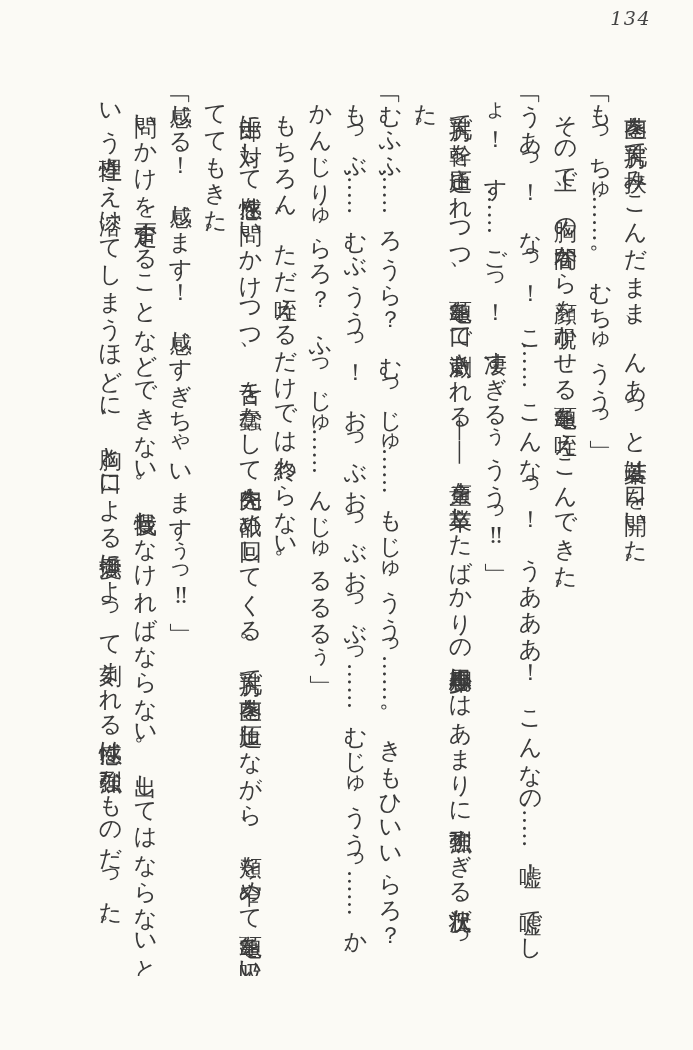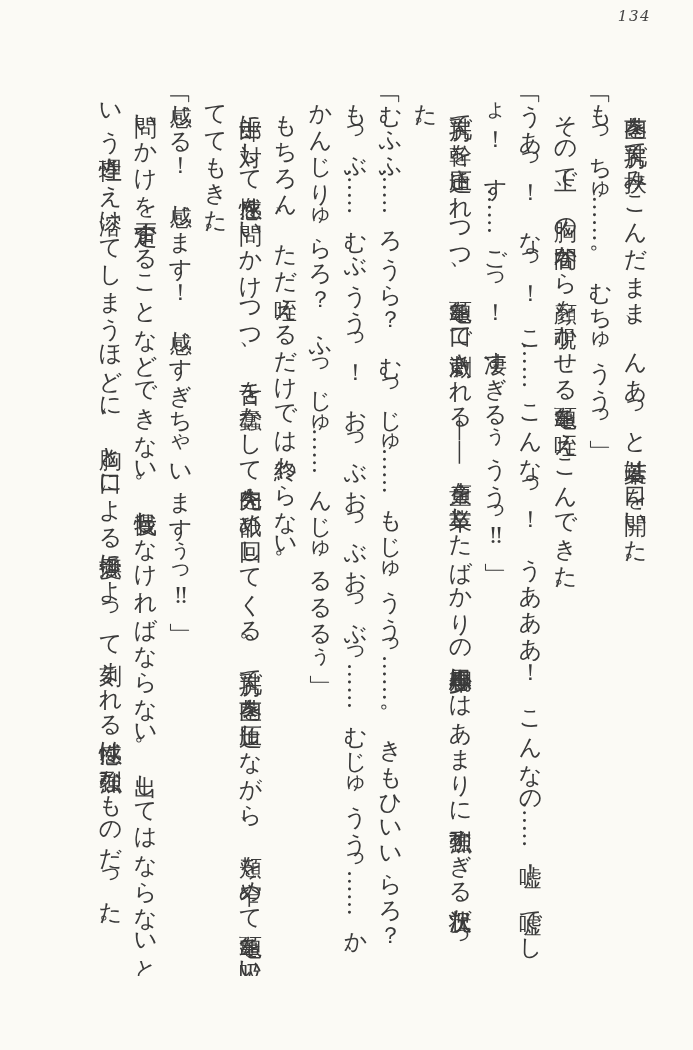--- a/index.html
+++ b/index.html
@@ -10,21 +10,21 @@
     width: 693px;
     height: 1050px;
     position: relative;
     overflow: hidden;
     font-family: "DejaVu Serif", "Liberation Serif", serif;
   }
   .page-number {
     position: absolute;
     top: 7px;
     right: 42px;
-    font-size: 15px;
+    font-size: 19px;
     font-style: italic;
     letter-spacing: 1.5px;
     font-family: "DejaVu Serif", "Liberation Serif", serif;
   }
   .text-block {
     position: absolute;
     top: 88px;
     right: 40px;
     width: 600px;
     height: 888px;

